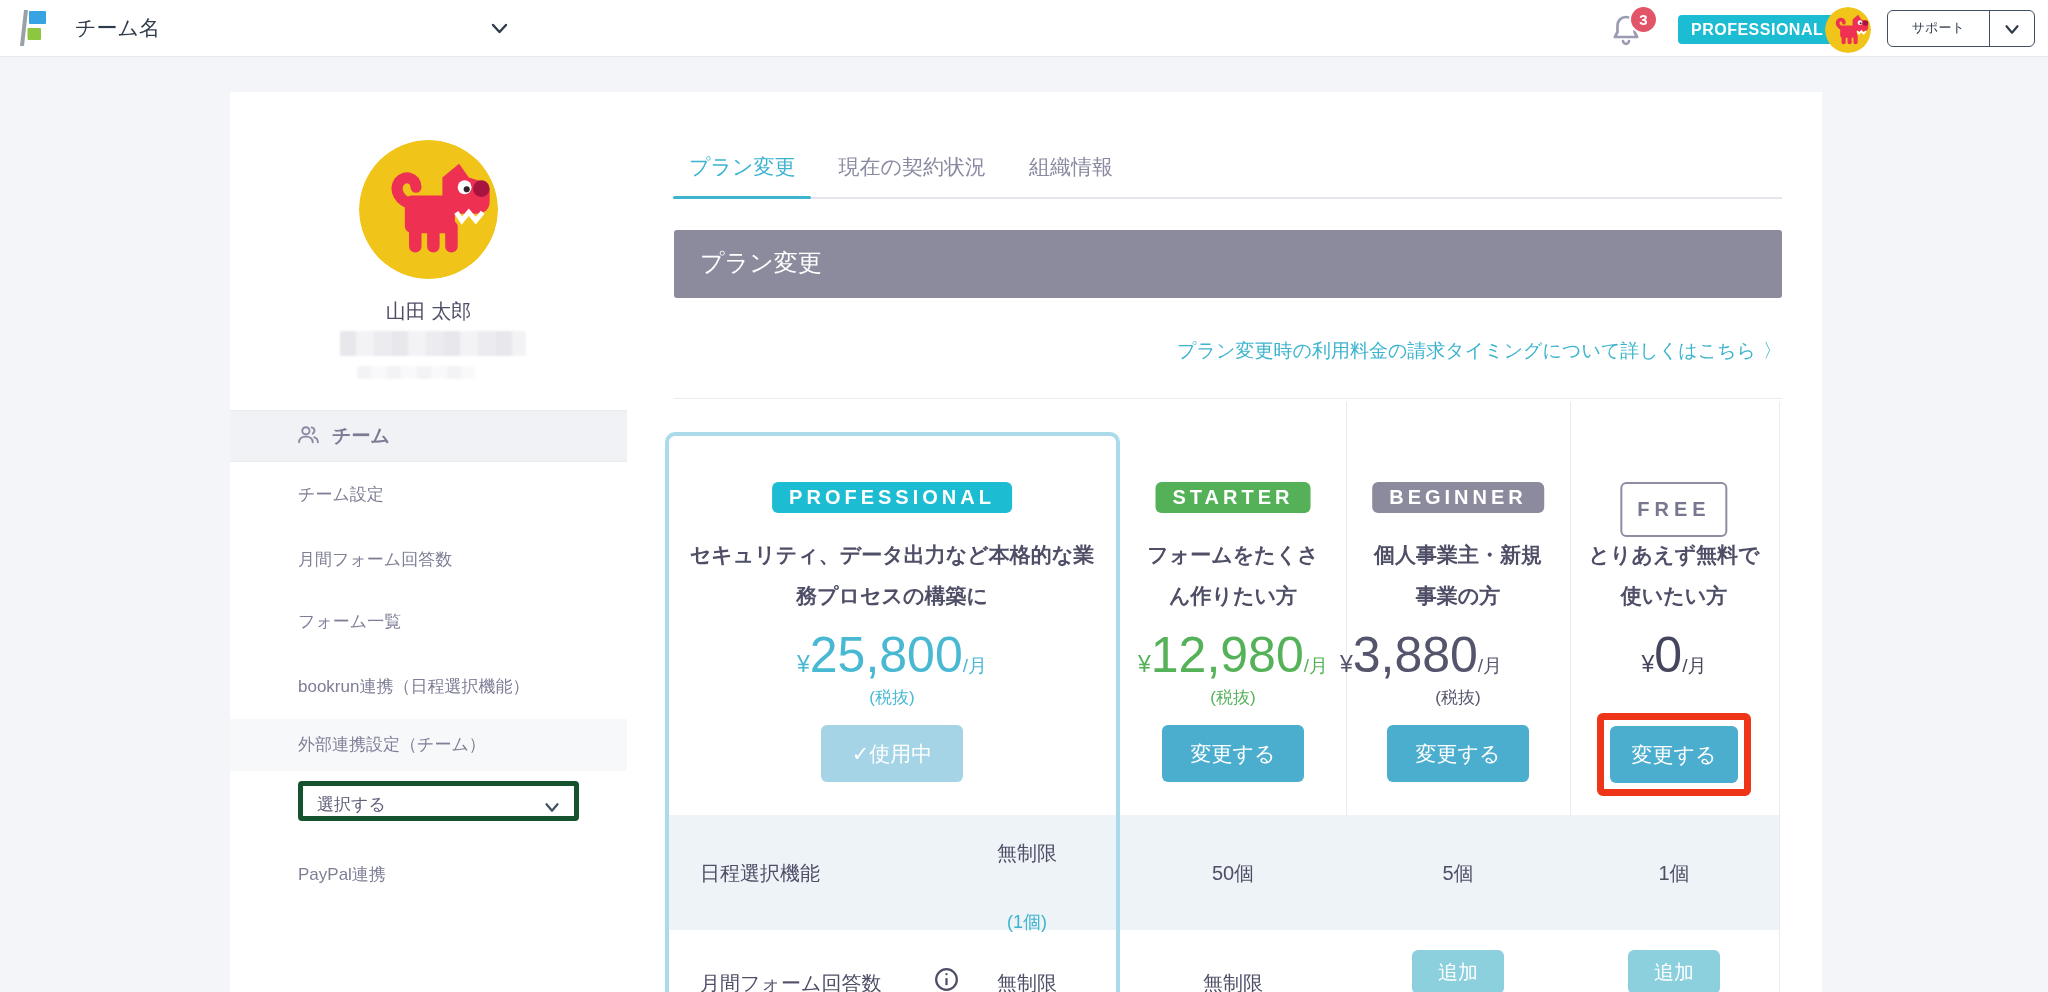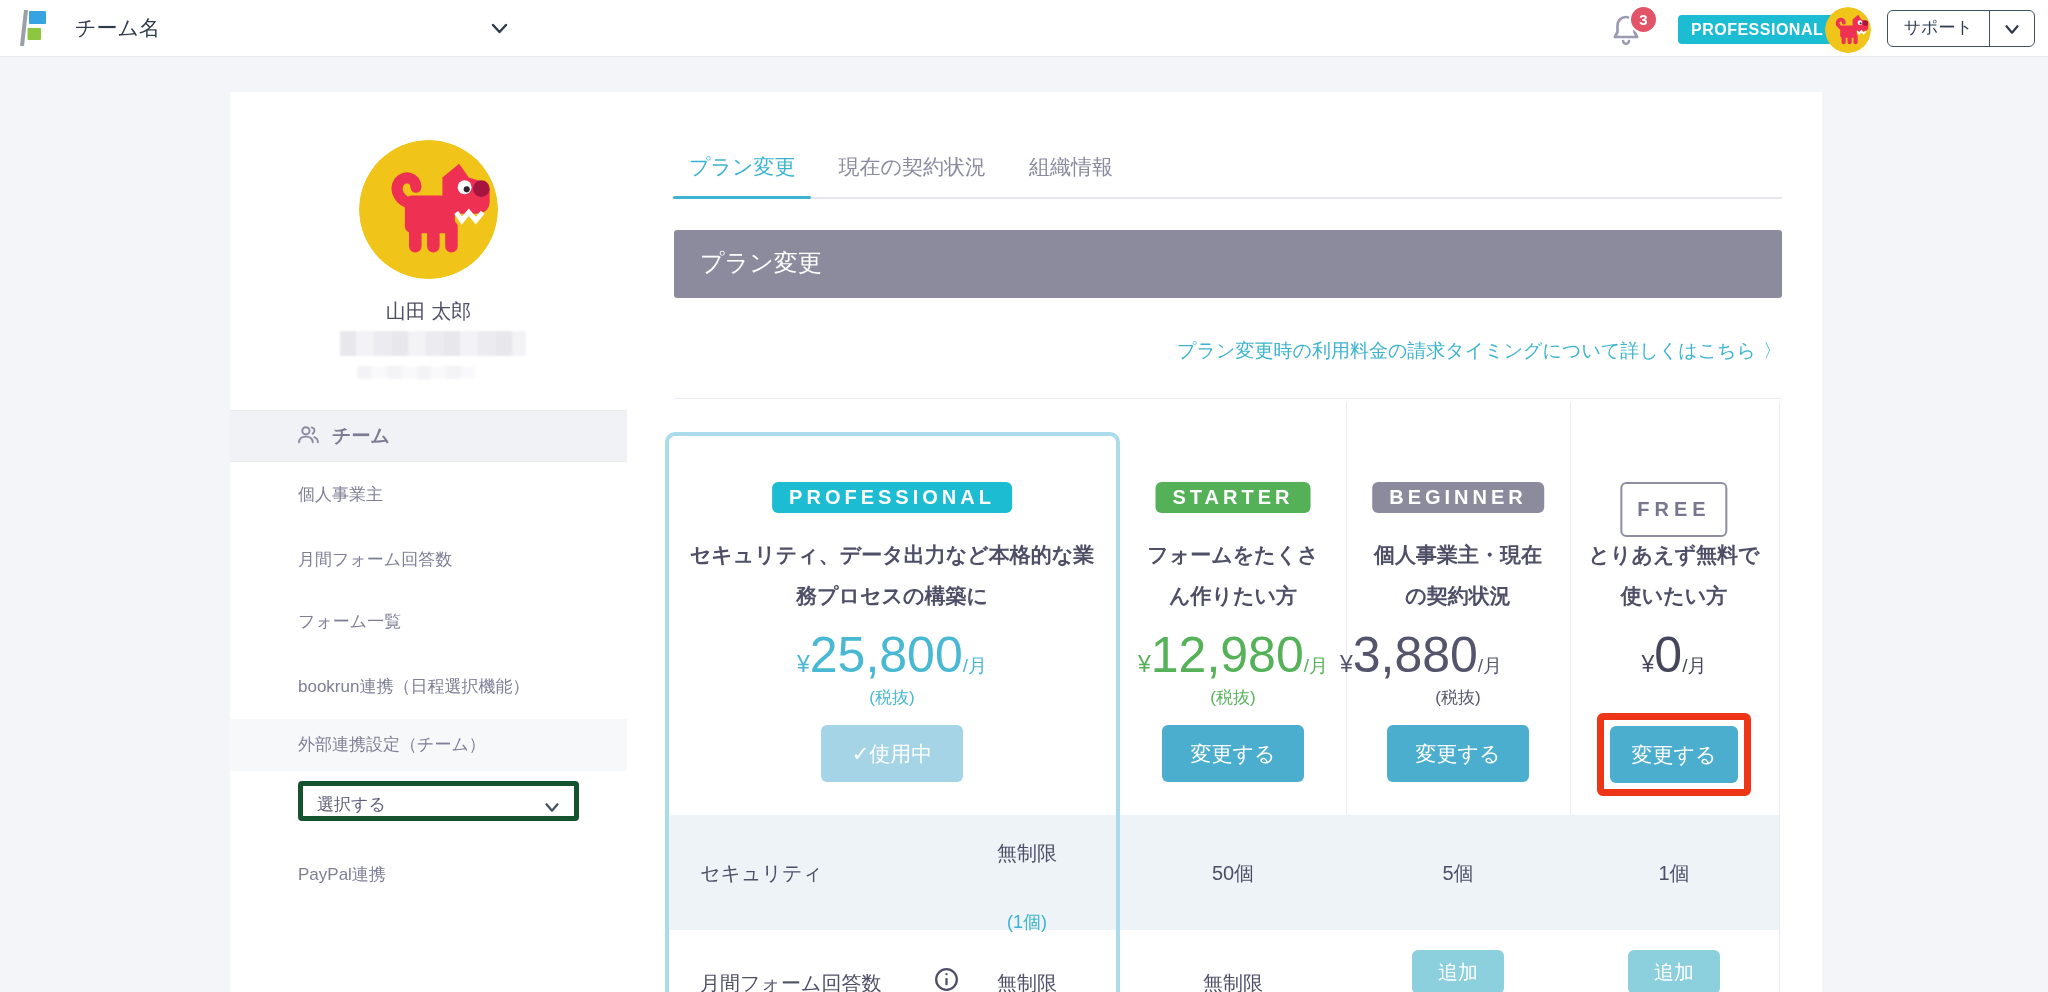--- a/index.html
+++ b/index.html
@@ -16,21 +16,21 @@
   .team-name { position:absolute; left:75px; top:0; height:56px; line-height:56px; font-size:21px; color:#2f3b4c; white-space:nowrap; }
   .team-chevron { position:absolute; left:486px; top:15px; width:27px; height:27px; }
   .bell { position:absolute; left:1606px; top:10px; width:40px; height:40px; }
   .bell-badge { position:absolute; left:1629px; top:5px; width:29px; height:29px; border-radius:50%; background:#e25468; border:2px solid #fff;
     color:#fff; font-size:15px; font-weight:bold; text-align:center; line-height:25px; }
   .plan-pill { position:absolute; left:1678px; top:15px; height:29px; background:var(--badge-cyan,#1cbcd3); color:#fff; font-weight:bold;
     font-size:16px; border-radius:4px; padding:0 13px; line-height:29px; letter-spacing:.5px; }
   .avatar-sm { position:absolute; left:1825px; top:7px; width:46px; height:46px; border-radius:50%; overflow:hidden; cursor:pointer; }
   .support-btn { position:absolute; left:1887px; top:10px; width:148px; height:37px; border:1.5px solid #415062; border-radius:6px; background:#fff;
     display:flex; align-items:stretch; cursor:pointer; }
-  .support-label { flex:1; text-align:center; font-size:17px; color:#2f3b4c; line-height:34px; }
+  .support-label { flex:1; text-align:center; font-size:13px; color:#2f3b4c; line-height:34px; }
   .support-divider { width:1.5px; background:#415062; }
   .support-caret { width:44px; display:flex; align-items:center; justify-content:center; }
 
   
   .card { position:absolute; left:230px; top:92px; width:1592px; height:900px; background:#fff; }
 
   
   .sidebar { position:absolute; left:0; top:0; width:397px; height:900px; }
   .avatar-lg { position:absolute; left:129px; top:48px; width:139px; height:139px; border-radius:50%; overflow:hidden; }
   .user-name { position:absolute; left:0; top:206px; width:100%; text-align:center; font-size:20px; font-weight:500; color:#4e4e67; }
@@ -178,21 +178,21 @@
           <svg width="25" height="25" viewBox="0 0 24 24" fill="none" stroke="#8a8aa0" stroke-width="1.8" stroke-linecap="round">
             <circle cx="9.5" cy="8.5" r="3.5"></circle>
             <path d="M3 19.5 C3 15.5 6 14 9.5 14 C13 14 16 15.5 16 19.5"></path>
             <path d="M15 5.2 C16.8 5.6 18 7 17.6 8.9 C17.4 10 16.8 10.8 16 11.2"></path>
             <path d="M17.5 14.6 C19.6 15.3 21 16.9 21 19.5"></path>
           </svg>
         </span>
         <span class="team-section-label">チーム</span>
       </div>
 
-      <div class="side-item" style="top:377px">個人事業主</div>
+      <div class="side-item" style="top:377px">チーム設定</div>
       <div class="side-item" style="top:442px">月間フォーム回答数</div>
       <div class="side-item" style="top:504px">フォーム一覧</div>
       <div class="side-item" style="top:569px">bookrun連携（日程選択機能）</div>
       <div class="side-item shaded" style="top:627px">外部連携設定（チーム）</div>
 
       <div class="side-select">
         <span>選択する</span>
         <span class="sel-chev">
           <svg width="22" height="22" viewBox="0 0 24 24" fill="none" stroke="#415062" stroke-width="2.4" stroke-linecap="round" stroke-linejoin="round">
             <polyline points="6,9 12,16 18,9"></polyline>
@@ -239,37 +239,37 @@
 
       <span class="badge b-starter" style="left:606px">STARTER</span>
       <div class="plan-desc w-narrow" style="left:606px">フォームをたくさん作りたい方</div>
       <div class="plan-price c-starter" style="left:606px">
         <span class="cur">¥</span><span>12,980</span><span class="per">/月</span>
       </div>
       <div class="plan-tax c-starter" style="left:606px">(税抜)</div>
       <button class="plan-btn btn-change" style="left:606px">変更する</button>
 
       <span class="badge b-beginner" style="left:831px">BEGINNER</span>
-      <div class="plan-desc w-narrow" style="left:831px">個人事業主・現在の契約状況</div>
+      <div class="plan-desc w-narrow" style="left:831px">個人事業主・新規事業の方</div>
       <div class="plan-price c-beginner" style="left:794px">
         <span class="cur">¥</span><span>3,880</span><span class="per">/月</span>
       </div>
       <div class="plan-tax c-beginner" style="left:831px">(税抜)</div>
       <button class="plan-btn btn-change" style="left:831px">変更する</button>
 
       <span class="badge b-free" style="left:1047px">FREE</span>
       <div class="plan-desc w-narrow" style="left:1047px">とりあえず無料で使いたい方</div>
       <div class="plan-price c-free" style="left:1047px">
         <span class="cur">¥</span><span>0</span><span class="per">/月</span>
       </div>
       <div class="red-box">
         <button class="plan-btn-in">変更する</button>
       </div>
 
-      <div class="row-label" style="top:768px">セキュリティ</div>
+      <div class="row-label" style="top:768px">日程選択機能</div>
       <div class="cell" style="left:330px; top:748px">無制限</div>
       <div class="cell-note" style="left:330px; top:818px">(1個)</div>
       <div class="cell" style="left:536px; top:768px">50個</div>
       <div class="cell" style="left:761px; top:768px">5個</div>
       <div class="cell" style="left:977px; top:768px">1個</div>
 
       <div class="row-label" style="top:878px">月間フォーム回答数</div>
       <span class="info-icon">
         <svg width="27" height="27" viewBox="0 0 24 24" fill="none" stroke="#4e4e67" stroke-width="2">
           <circle cx="12" cy="12" r="9.2"></circle>

